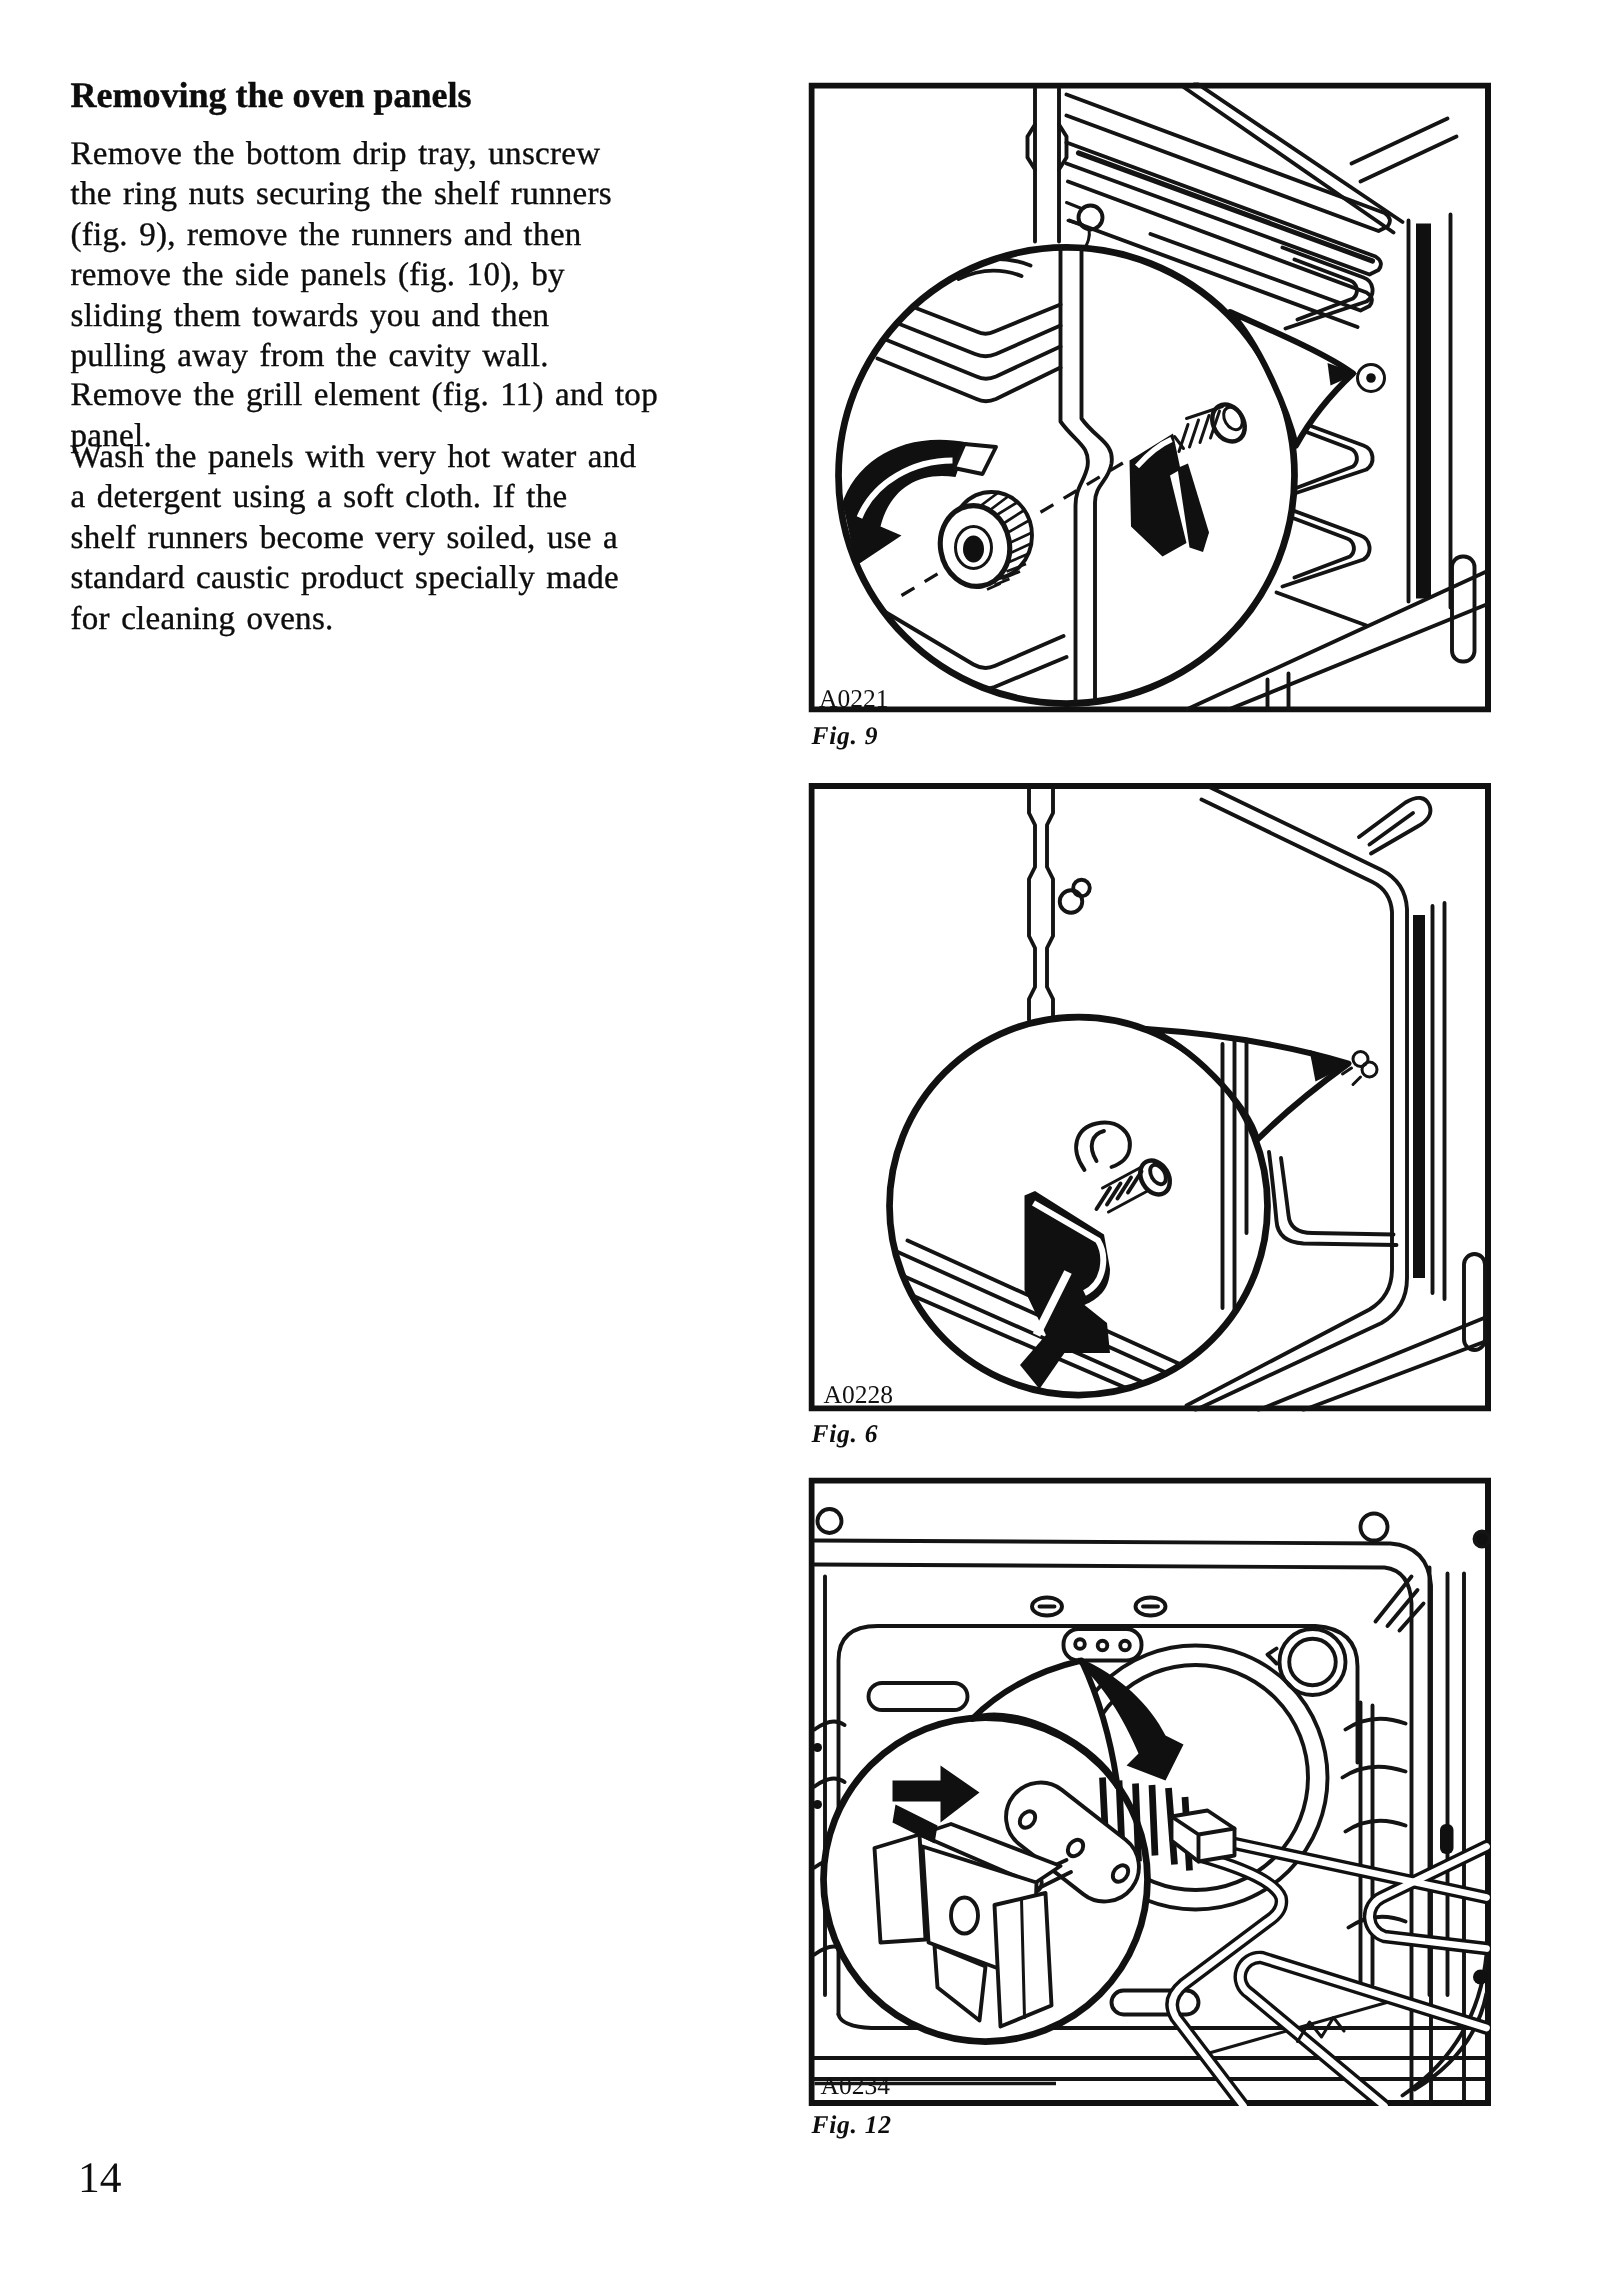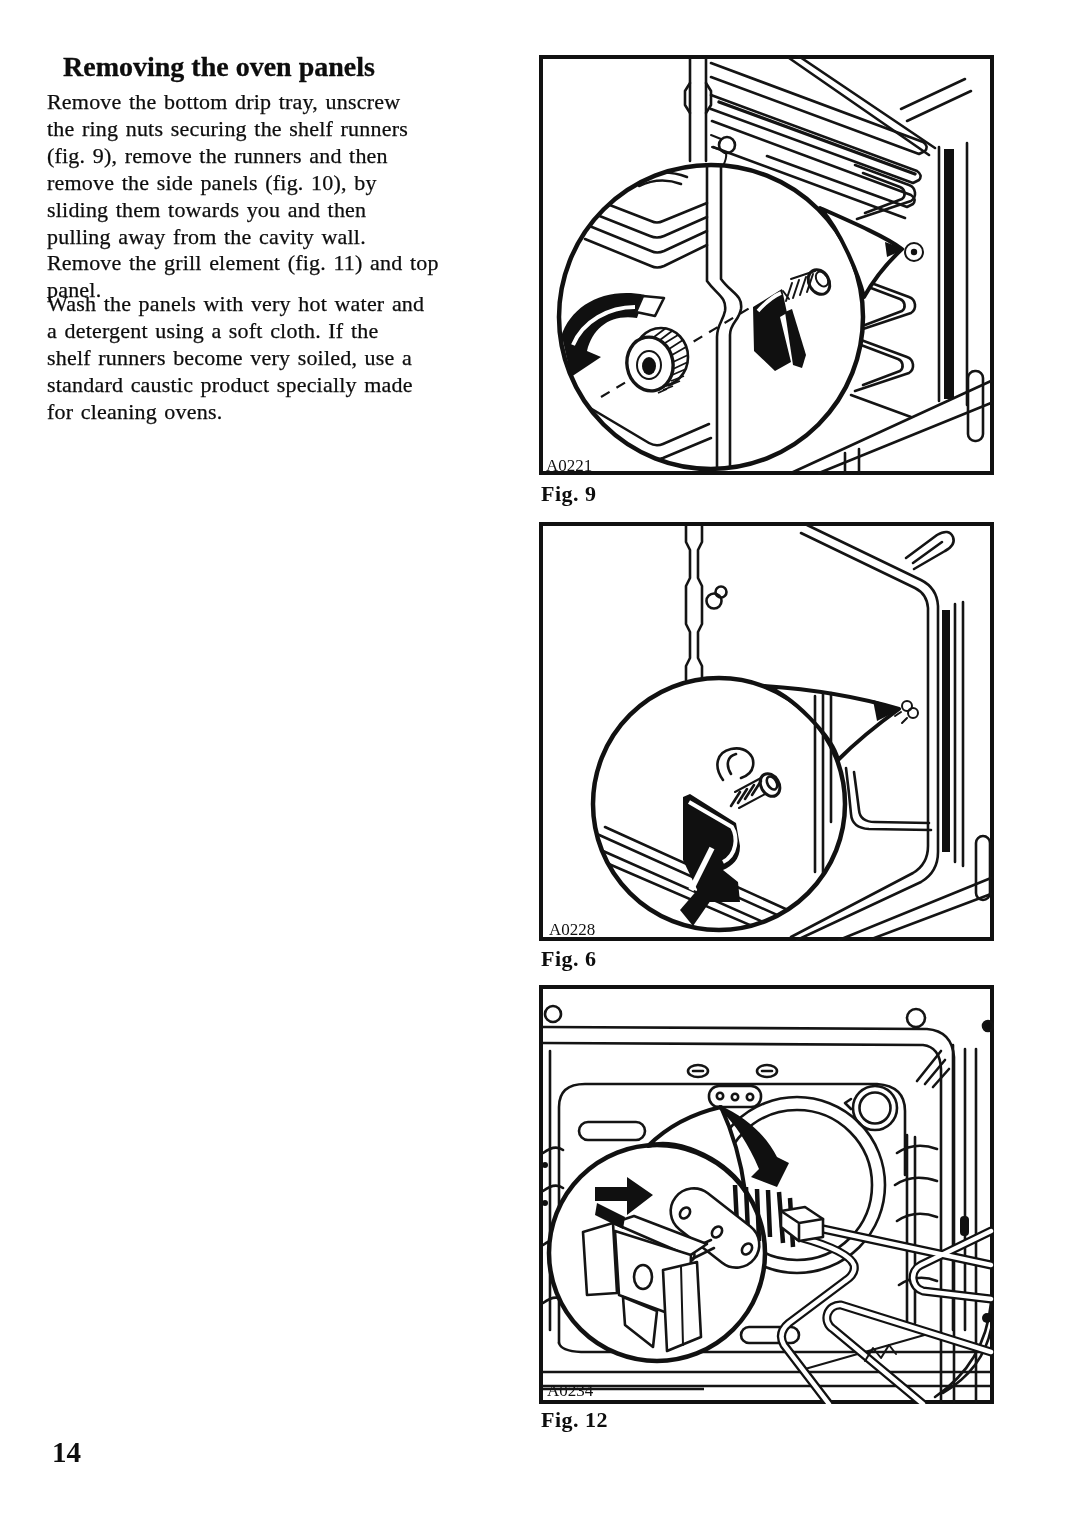--- a/index.html
+++ b/index.html
@@ -1,24 +1,24 @@
 <!DOCTYPE html>
 <html><head>
 <meta charset="utf-8">
 <style>
   html,body{margin:0;padding:0;}
   body{width:1080px;height:1526px;background:#ffffff;position:relative;
        font-family:"Liberation Serif",serif;color:#0d0d0d;overflow:hidden;}
   .abs{position:absolute;}
-  #title{left:63px;top:51px;font-size:28px;font-weight:bold;-webkit-text-stroke:0.3px #0d0d0d;}
+  #title{left:47px;top:51px;font-size:24px;font-weight:bold;-webkit-text-stroke:0.3px #0d0d0d;}
   .body{font-size:22px;line-height:26.9px;letter-spacing:0.2px;word-spacing:1.8px;-webkit-text-stroke:0.25px #0d0d0d;}
   #p1{left:47px;top:89px;}
   #p2{left:47px;top:291px;}
-  .figlab{font-size:22px;font-weight:bold;letter-spacing:0.5px;}
-  #pageno{left:52px;top:1436px;font-size:29px;font-weight:bold;}
+  .figlab{font-size:17px;font-weight:bold;letter-spacing:0.5px;font-style:italic;}
+  #pageno{left:52px;top:1436px;font-size:29px;font-weight:normal;}
   svg{display:block;}
   .ln{fill:none;stroke:#141414;stroke-width:2.6;stroke-linecap:round;stroke-linejoin:round;}
   .thin{fill:none;stroke:#141414;stroke-width:2;stroke-linecap:round;stroke-linejoin:round;}
   .blk{fill:#101010;stroke:none;}
 </style>
 </head>
 <body>
 
 <div class="abs" id="title">Removing the oven panels</div>
 

